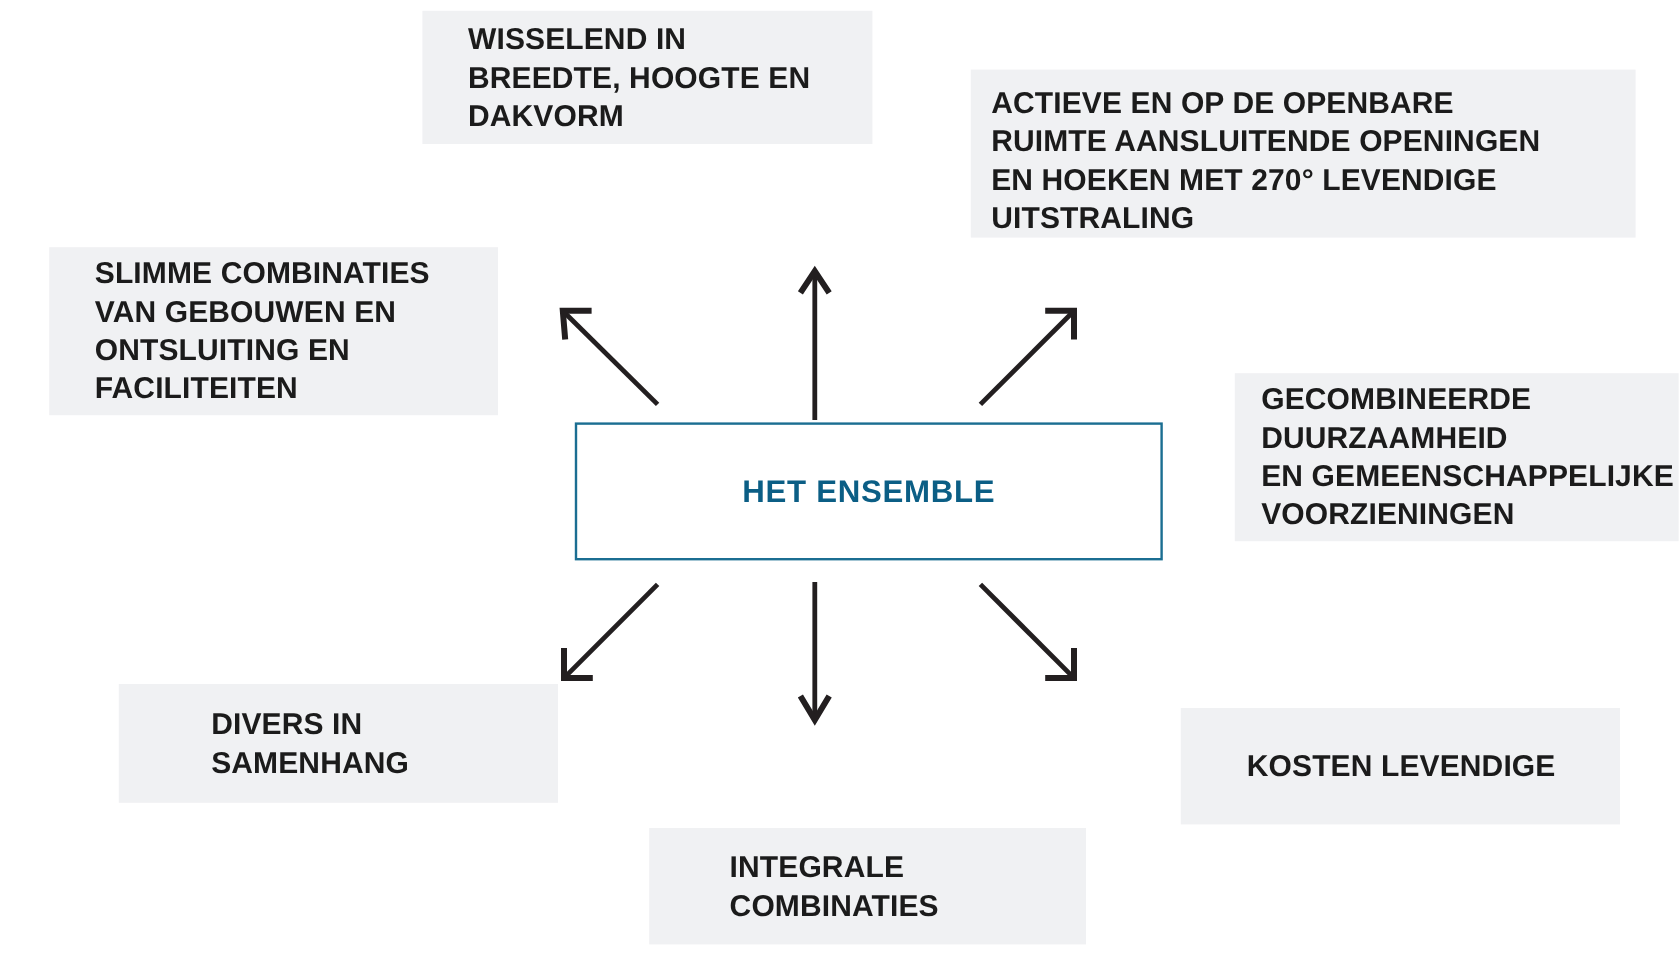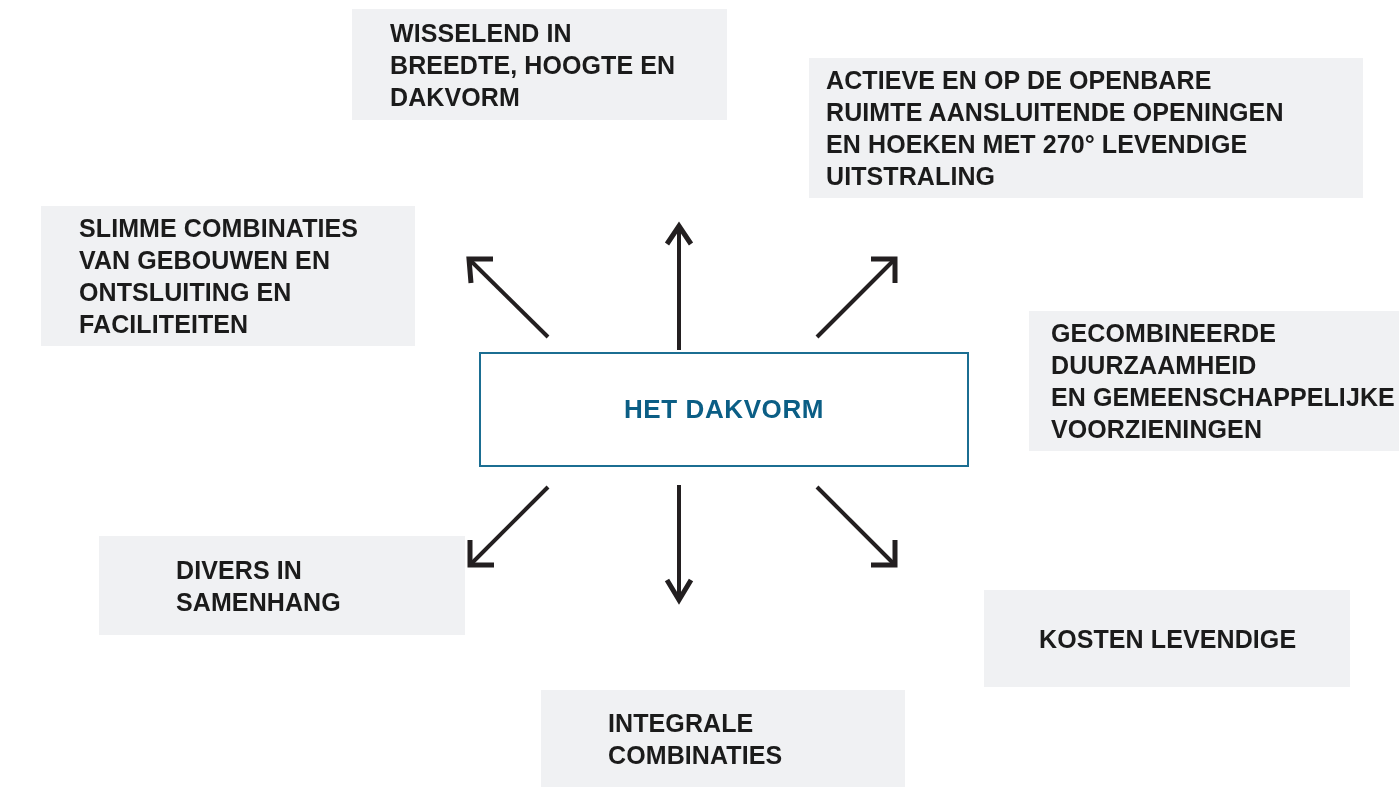--- a/index.html
+++ b/index.html
@@ -92,21 +92,21 @@
 
     </g>
   </svg>
 
   <div class="node" style="left:311px; top:9px; width:375px; height:111px; padding:0 0 0 38px;">
     <span class="txt">WISSELEND IN
 BREEDTE, HOOGTE EN
 DAKVORM</span>
   </div>
 
-  <div class="node" style="left:768px; top:58px; width:554px; height:140px; padding:0 0 0 17px;">
+  <div class="node" style="left:768px; top:58px; width:554px; height:140px; padding:0 0 0 17px;align-items:flex-end;">
     <span class="txt">ACTIEVE EN OP DE OPENBARE
 RUIMTE AANSLUITENDE OPENINGEN
 EN HOEKEN MET 270° LEVENDIGE
 UITSTRALING</span>
   </div>
 
   <div class="node" style="left:0px; top:206px; width:374px; height:140px; padding:0 16px 0 38px;">
     <span class="txt">SLIMME COMBINATIES
 VAN GEBOUWEN EN
 ONTSLUITING EN
@@ -114,24 +114,24 @@
   </div>
 
   <div class="node" style="left:988px; top:311px; width:411px; height:140px; padding:0 0 0 22px;">
     <span class="txt">GECOMBINEERDE
 DUURZAAMHEID
 EN GEMEENSCHAPPELIJKE
 VOORZIENINGEN</span>
   </div>
 
   <div class="node center" style="left:438px; top:352px; width:490px; height:115px;">
-    <span class="txt">HET DAKVORM</span>
+    <span class="txt">HET ENSEMBLE</span>
   </div>
 
-  <div class="node" style="left:58px; top:536px; width:366px; height:99px; padding:0 0 0 77px;align-items:center;">
+  <div class="node" style="left:58px; top:570px; width:366px; height:99px; padding:0 0 0 77px;align-items:center;">
     <span class="txt">DIVERS IN
 SAMENHANG</span>
   </div>
 
   <div class="node" style="left:943px; top:590px; width:366px; height:97px; padding:0 0 0 55px;">
     <span class="txt">KOSTEN LEVENDIGE</span>
   </div>
 
   <div class="node" style="left:500px; top:690px; width:364px; height:97px; padding:0 0 0 67px;">
     <span class="txt">INTEGRALE

